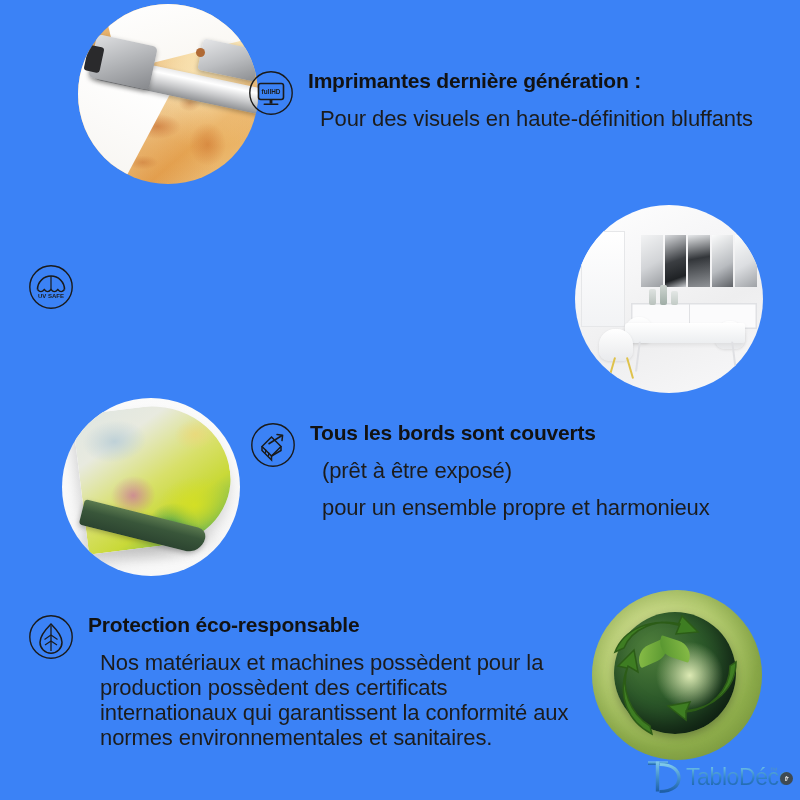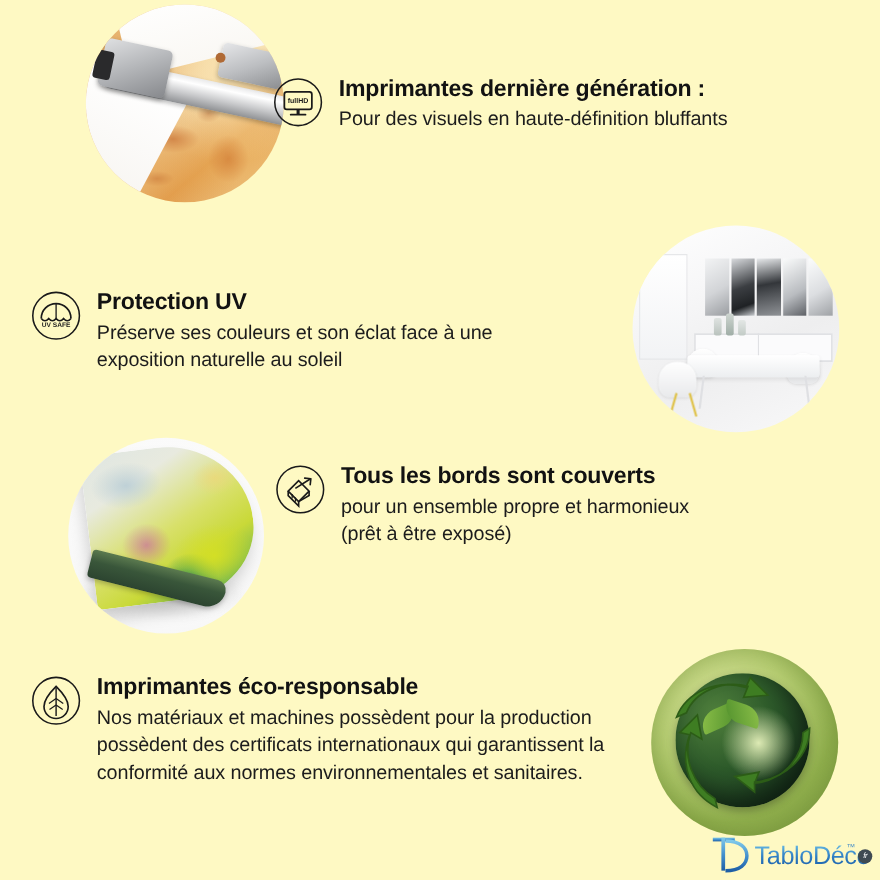--- a/index.html
+++ b/index.html
@@ -14,21 +14,21 @@
     position: relative;
     overflow: hidden;
     font-family: "Liberation Sans", sans-serif;
     color: #1a1a1a;
     -webkit-font-smoothing: antialiased;
   }
 
   .page {
     position: absolute;
     inset: 0;
-    background: #fef9c3;
+    background: #3b82f6;
   }
 
   
   .feature {
     position: absolute;
     display: flex;
     align-items: flex-start;
   }
   .feature .icon-wrap {
     flex: 0 0 auto;
@@ -42,22 +42,22 @@
   }
   .feature h2 {
     margin: 0 0 2px 0;
     font-size: 21px;
     line-height: 26px;
     font-weight: bold;
     letter-spacing: -0.2px;
     color: #121212;
   }
   .feature p {
-    margin: 0;
-    font-size: 18px;
+    margin: 12px;
+    font-size: 22px;
     line-height: 25px;
     font-weight: normal;
     color: #1c1c1c;
     letter-spacing: -0.1px;
   }
 
   
   #feature-print   { left: 248px; top: 68px;  width: 520px; }
   #feature-uv      { left: 28px;  top: 262px; width: 500px; }
   #feature-edges   { left: 250px; top: 420px; width: 480px; }
@@ -352,24 +352,20 @@
   <div class="feature" id="feature-uv">
     <div class="icon-wrap">
       <svg class="ico" viewBox="0 0 46 46" xmlns="http://www.w3.org/2000/svg">
         <circle cx="23" cy="23" r="21.2" fill="none" stroke="#1a1a1a" stroke-width="1.4"></circle>
         <path d="M9.5 25.5 A13.5 13.5 0 0 1 36.5 25.5" fill="none" stroke="#1a1a1a" stroke-width="1.6"></path>
         <path d="M9.5 25.5 q3.4 4.2 6.8 0 q3.4 4.2 6.7 0 q3.4 4.2 6.8 0 q3.4 4.2 6.7 0" fill="none" stroke="#1a1a1a" stroke-width="1.4"></path>
         <line x1="23" y1="12" x2="23" y2="25.5" stroke="#1a1a1a" stroke-width="1.2"></line>
         <text x="23" y="33.6" text-anchor="middle" font-family="Liberation Sans, sans-serif" font-size="6" font-weight="bold" fill="#1a1a1a">UV SAFE</text>
       </svg>
     </div>
-    <div class="texts">
-      <h2>Protection UV</h2>
-      <p>Préserve ses couleurs et son éclat face à une exposition naturelle au soleil</p>
-    </div>
   </div>
 
   <div class="photo" id="photo-canvas">
     <div class="shadow"></div>
     <div class="corner"></div>
     <div class="edge"></div>
   </div>
 
   <div class="feature" id="feature-edges">
     <div class="icon-wrap">
@@ -379,22 +375,22 @@
         <path d="M12 24.5 L12 28.5 L21.5 38 L21.5 34" fill="none" stroke="#1a1a1a" stroke-width="1.5"></path>
         <path d="M21.5 34 L31 28.5 L31 24.5" fill="none" stroke="#1a1a1a" stroke-width="1.5"></path>
         <line x1="15.6" y1="27.2" x2="15.6" y2="31.2" stroke="#1a1a1a" stroke-width="1.1"></line>
         <line x1="18.6" y1="30.2" x2="18.6" y2="34.2" stroke="#1a1a1a" stroke-width="1.1"></line>
         <path d="M18.5 22 L32 13.5" fill="none" stroke="#1a1a1a" stroke-width="1.5"></path>
         <path d="M27 12.6 L32.6 13.2 L32 18.6" fill="none" stroke="#1a1a1a" stroke-width="1.5" stroke-linecap="round" stroke-linejoin="round"></path>
       </svg>
     </div>
     <div class="texts">
       <h2>Tous les bords sont couverts</h2>
+      <p>(prêt à être exposé)</p>
       <p>pour un ensemble propre et harmonieux</p>
-      <p>(prêt à être exposé)</p>
     </div>
   </div>
 
   <div class="photo" id="photo-eco">
     <div class="globe"></div>
     <svg class="arrows" viewBox="0 0 138 138" xmlns="http://www.w3.org/2000/svg" style="position:absolute;left:14px;top:14px;">
       <g fill="#3e7d22" stroke="#2c5c17" stroke-width="1.5">
         <path d="M18 44 C26 24, 52 14, 74 20 L70 30 L92 28 L76 12 L72 21 C46 13, 18 25, 9 48 Z"></path>
         <path d="M124 62 C124 86, 104 106, 80 108 L84 98 L62 102 L80 116 L80 107 C108 104, 130 84, 130 58 Z"></path>
         <path d="M44 122 C24 110, 14 84, 22 62 L32 68 L28 46 L12 62 L21 64 C11 92, 22 118, 46 130 Z"></path>
@@ -410,21 +406,21 @@
         <circle cx="23" cy="23" r="21.2" fill="none" stroke="#1a1a1a" stroke-width="1.4"></circle>
         <path d="M23 10 C31 18, 34 24, 34 28.2 A11 11 0 0 1 12 28.2 C12 24, 15 18, 23 10 Z" fill="none" stroke="#1a1a1a" stroke-width="1.5"></path>
         <line x1="23" y1="11.5" x2="23" y2="37" stroke="#1a1a1a" stroke-width="1.3"></line>
         <line x1="23" y1="21" x2="16.5" y2="25.5" stroke="#1a1a1a" stroke-width="1.1"></line>
         <line x1="23" y1="21" x2="29.5" y2="25.5" stroke="#1a1a1a" stroke-width="1.1"></line>
         <line x1="23" y1="27" x2="17" y2="31" stroke="#1a1a1a" stroke-width="1.1"></line>
         <line x1="23" y1="27" x2="29" y2="31" stroke="#1a1a1a" stroke-width="1.1"></line>
       </svg>
     </div>
     <div class="texts">
-      <h2>Imprimantes éco-responsable</h2>
+      <h2>Protection éco-responsable</h2>
       <p>Nos matériaux et machines possèdent pour la production possèdent des certificats internationaux qui garantissent la conformité aux normes environnementales et sanitaires.</p>
     </div>
   </div>
 
   <div id="logo">
     <svg class="mark" viewBox="0 0 36 34" xmlns="http://www.w3.org/2000/svg">
       <defs>
         <linearGradient id="gD" x1="0" y1="0" x2="0" y2="1">
           <stop offset="0%" stop-color="#7fc9ea"></stop>
           <stop offset="55%" stop-color="#3f8ccb"></stop>

